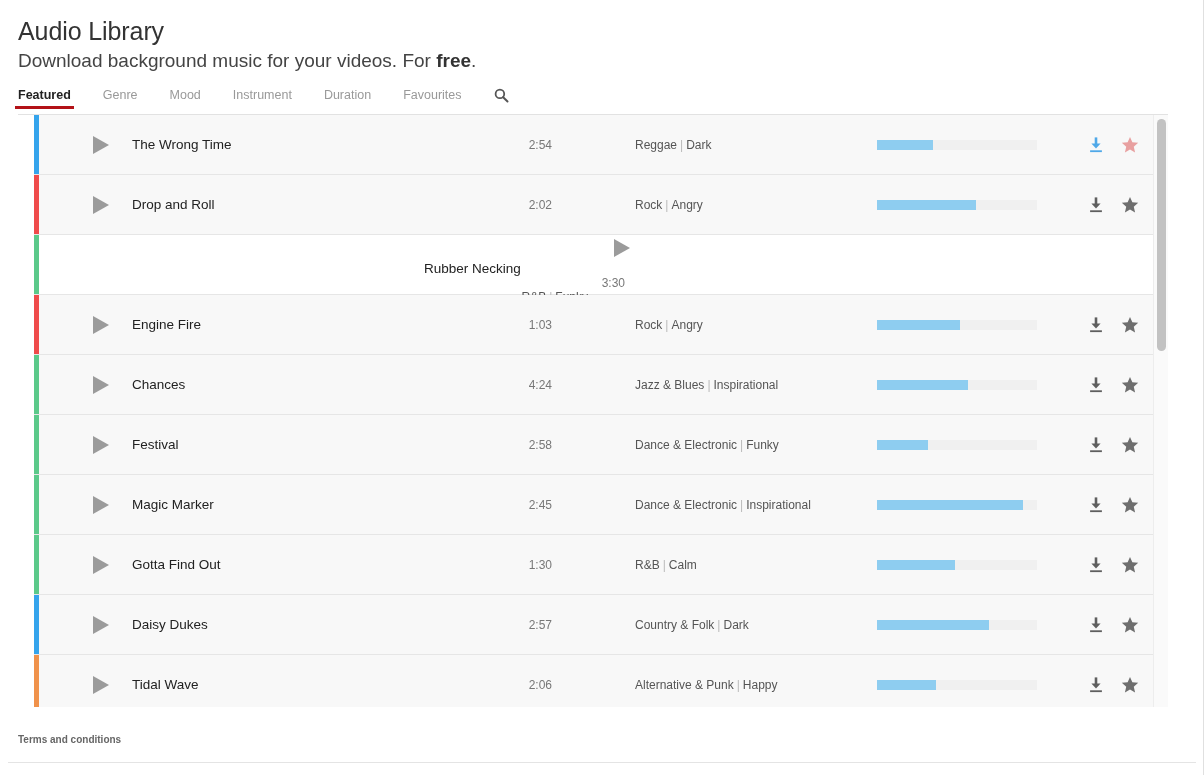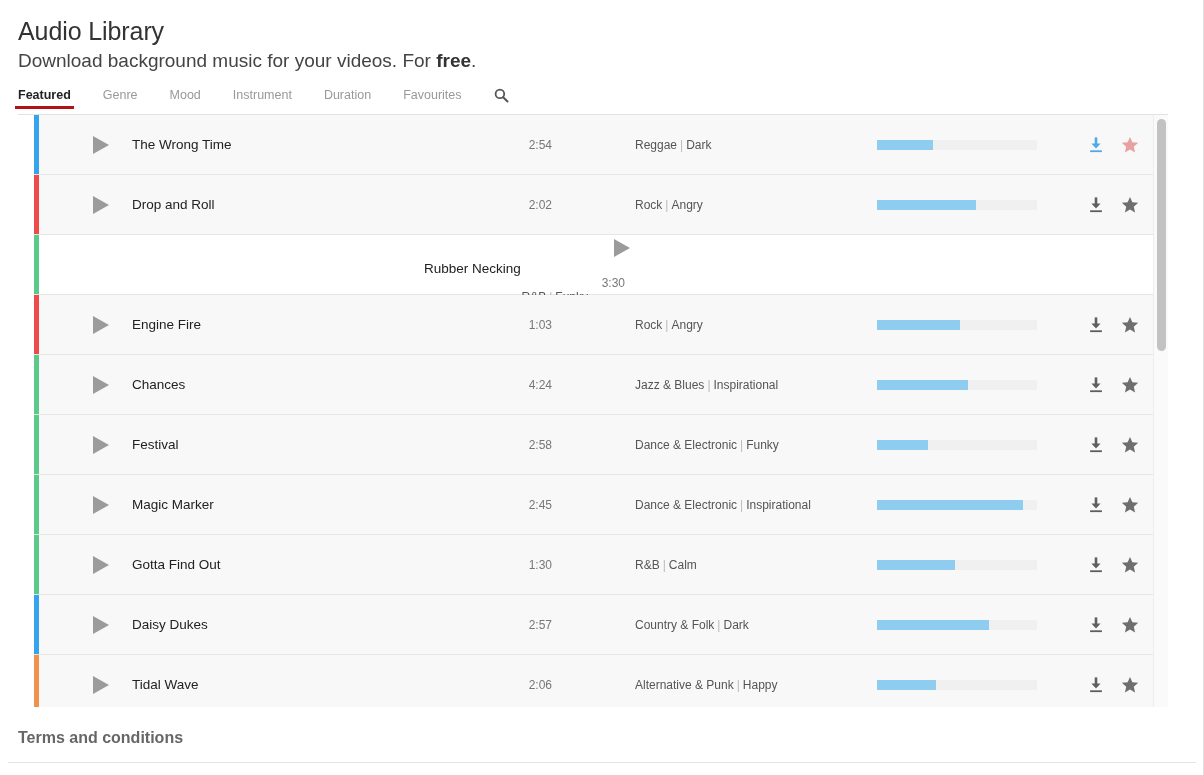--- a/index.html
+++ b/index.html
@@ -210,21 +210,21 @@
     border-radius: 5px;
     cursor: pointer;
   }
 
   
   .footer {
     margin: 22px 0 0 18px;
     height: 40px;
   }
   .terms-link {
-    font-size: 16px;
+    font-size: 10px;
     font-weight: bold;
     color: #666;
     text-decoration: none;
     cursor: pointer;
   }
   .footer-rule {
     position: absolute;
     left: 8px;
     right: 8px;
     top: 762px;

